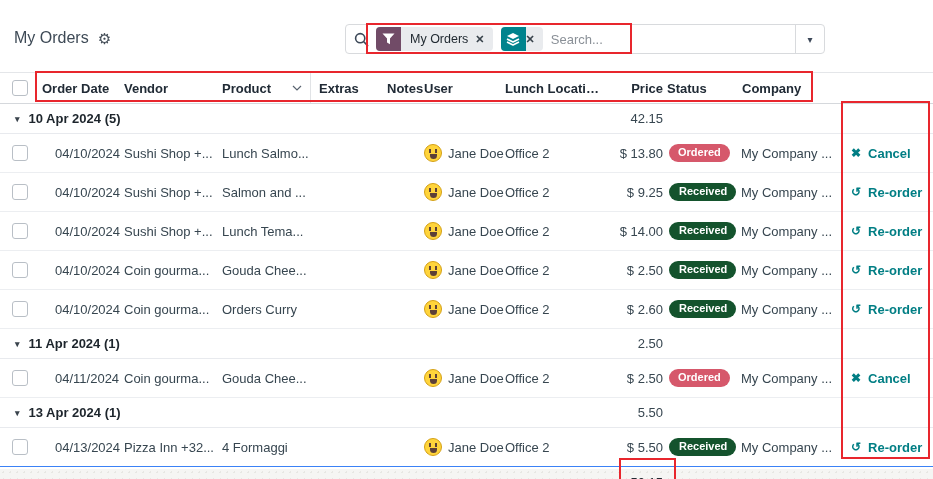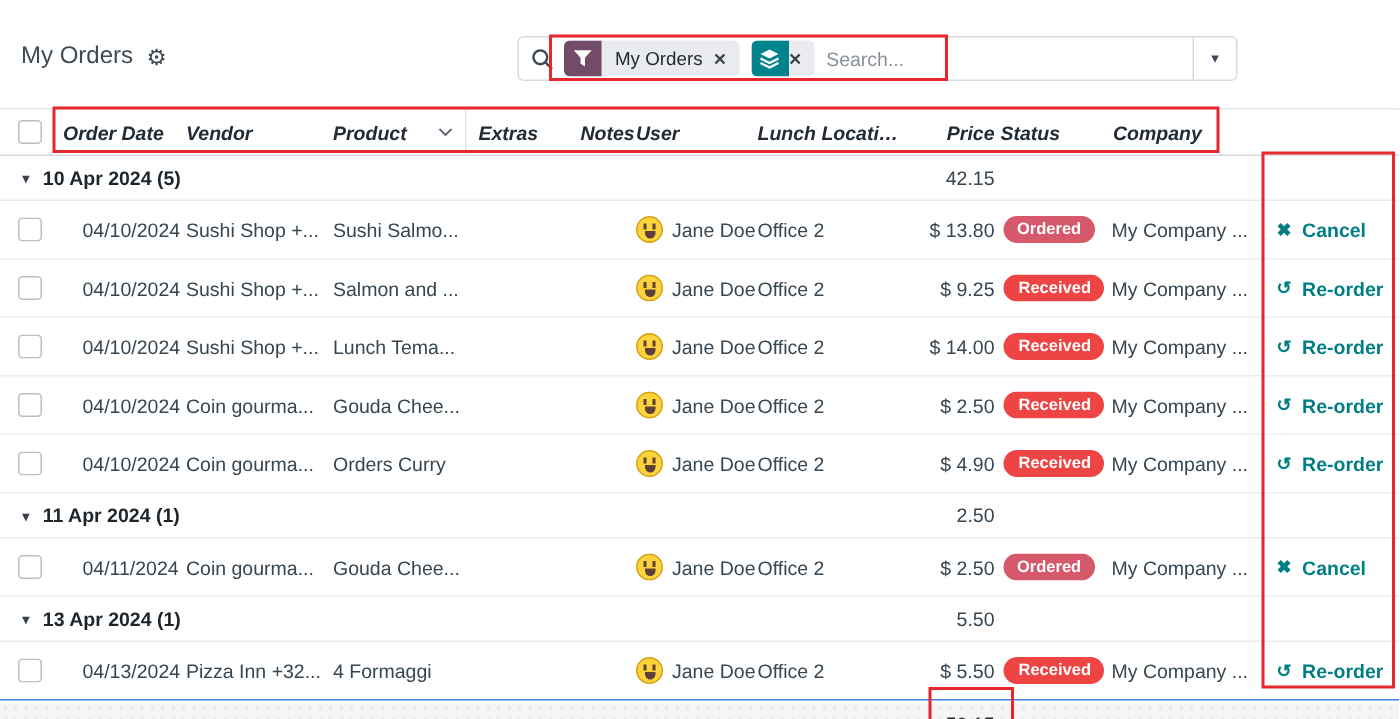--- a/index.html
+++ b/index.html
@@ -26,42 +26,42 @@
   .sb-toggle{width:28px;align-self:stretch;border-left:1px solid #d8dadd;display:flex;align-items:center;justify-content:center;color:#3c4858;font-size:10px;cursor:pointer;}
 
   
   .cols{display:grid;grid-template-columns:42px 82px 98px 89px 55px 58px 81px 95px 63px 78px 100px 92px;align-items:center;}
   .c1{grid-column:1;} .c2{grid-column:2;} .c3{grid-column:3;} .c4{grid-column:4;}
   .c5{grid-column:5;} .c6{grid-column:6;padding-left:21px;} .c7{grid-column:7;} .c8{grid-column:8;}
   .c9{grid-column:9;} .c10{grid-column:10;} .c11{grid-column:11;} .c12{grid-column:12;}
   .cell{overflow:hidden;white-space:nowrap;text-overflow:ellipsis;}
 
   .thead{height:30px;border-top:1px solid #e4e6e9;border-bottom:1px solid #d5d8dc;font-weight:600;color:#212b36;}
-  .thead .cell{font-size:13px;font-style:italic;}
+  .thead .cell{font-size:13px;}
   .th-product{display:flex;align-items:center;height:30px;border-right:1px solid #e1e3e6;}
   .th-product .chev{margin-left:auto;margin-right:8px;display:flex;align-items:center;}
   .th-extras{padding-left:8px;}
   .num{text-align:right;}
 
   .cb{display:inline-block;width:14px;height:14px;border:1px solid #b9bfc6;border-radius:3px;background:#fff;margin-left:12px;vertical-align:middle;cursor:pointer;}
 
   .grow{height:29px;border-bottom:1px solid #e8eaee;cursor:pointer;}
   .g-label{grid-column:1 / 9;display:flex;align-items:center;gap:9px;padding-left:15px;font-weight:700;color:#1d252c;}
   .tri{font-size:9px;color:#39434c;}
 
   .row{height:38px;border-bottom:1px solid #eceef1;}
   .date{padding-left:13px;}
   .user{display:flex;align-items:center;gap:6px;overflow:hidden;}
   .avatar{flex:0 0 auto;position:relative;width:18px;height:18px;border-radius:50%;background:#ffd43b;border:1px solid #d4a017;box-sizing:border-box;}
   .avatar::before{content:"";position:absolute;width:2px;height:4px;background:#5d4037;left:4px;top:4px;box-shadow:6px 0 0 #5d4037;}
   .avatar::after{content:"";position:absolute;width:7px;height:5px;background:#5d4037;left:5px;top:9px;border-radius:0 0 5px 5px;}
 
   .badge{display:inline-block;margin-left:6px;padding:2.5px 9px;border-radius:10px;color:#fff;font-size:11px;font-weight:700;line-height:1.2;}
   .badge.ordered{background:#d6586b;text-align:right;}
-  .badge.received{background:#ef4444;padding-left:10px;}
+  .badge.received{background:#14532d;padding-left:10px;}
 
   .action{display:inline-flex;align-items:center;gap:7px;color:#017e84;font-weight:600;cursor:pointer;padding-left:10px;text-decoration:none;}
   .action .ai{font-size:12px;font-weight:700;}
 
   .table-end{border-bottom:1px solid #3b82f6;}
   .footer-area{height:39px;background:#f5f5f3;background-image:radial-gradient(circle,#e7e7e3 1px,transparent 1px);background-size:7px 7px;}
   .footer-area .cols{height:27px;margin-top:2px;}
   .footer-total{font-weight:500;color:#222b33;}
 
   
@@ -143,21 +143,21 @@
         <span class="tri">▾</span>
         <span>10 Apr 2024 (5)</span>
       </div>
     <div class="cell c9 num">42.15</div>
   </div>
 
   <div class="row cols">
     <div class="cell c1"><span class="cb"></span></div>
     <div class="cell c2 date">04/10/2024</div>
     <div class="cell c3">Sushi Shop +...</div>
-    <div class="cell c4">Sushi Salmo...</div>
+    <div class="cell c4">Lunch Salmo...</div>
     <div class="cell c7 user">
         <span class="avatar"></span>
         <span>Jane Doe</span>
       </div>
     <div class="cell c8">Office 2</div>
     <div class="cell c9 num">$ 13.80</div>
     <div class="cell c10"><span class="badge ordered">Ordered</span></div>
     <div class="cell c11">My Company ...</div>
     <div class="cell c12"><a class="action">
           <span class="ai">✖</span>
@@ -225,21 +225,21 @@
   <div class="row cols">
     <div class="cell c1"><span class="cb"></span></div>
     <div class="cell c2 date">04/10/2024</div>
     <div class="cell c3">Coin gourma...</div>
     <div class="cell c4">Orders Curry</div>
     <div class="cell c7 user">
         <span class="avatar"></span>
         <span>Jane Doe</span>
       </div>
     <div class="cell c8">Office 2</div>
-    <div class="cell c9 num">$ 4.90</div>
+    <div class="cell c9 num">$ 2.60</div>
     <div class="cell c10"><span class="badge received">Received</span></div>
     <div class="cell c11">My Company ...</div>
     <div class="cell c12"><a class="action">
           <span class="ai">↺</span>
           <span>Re-order</span>
         </a></div>
   </div>
 
   <div class="grow cols">
     <div class="cell g-label">

